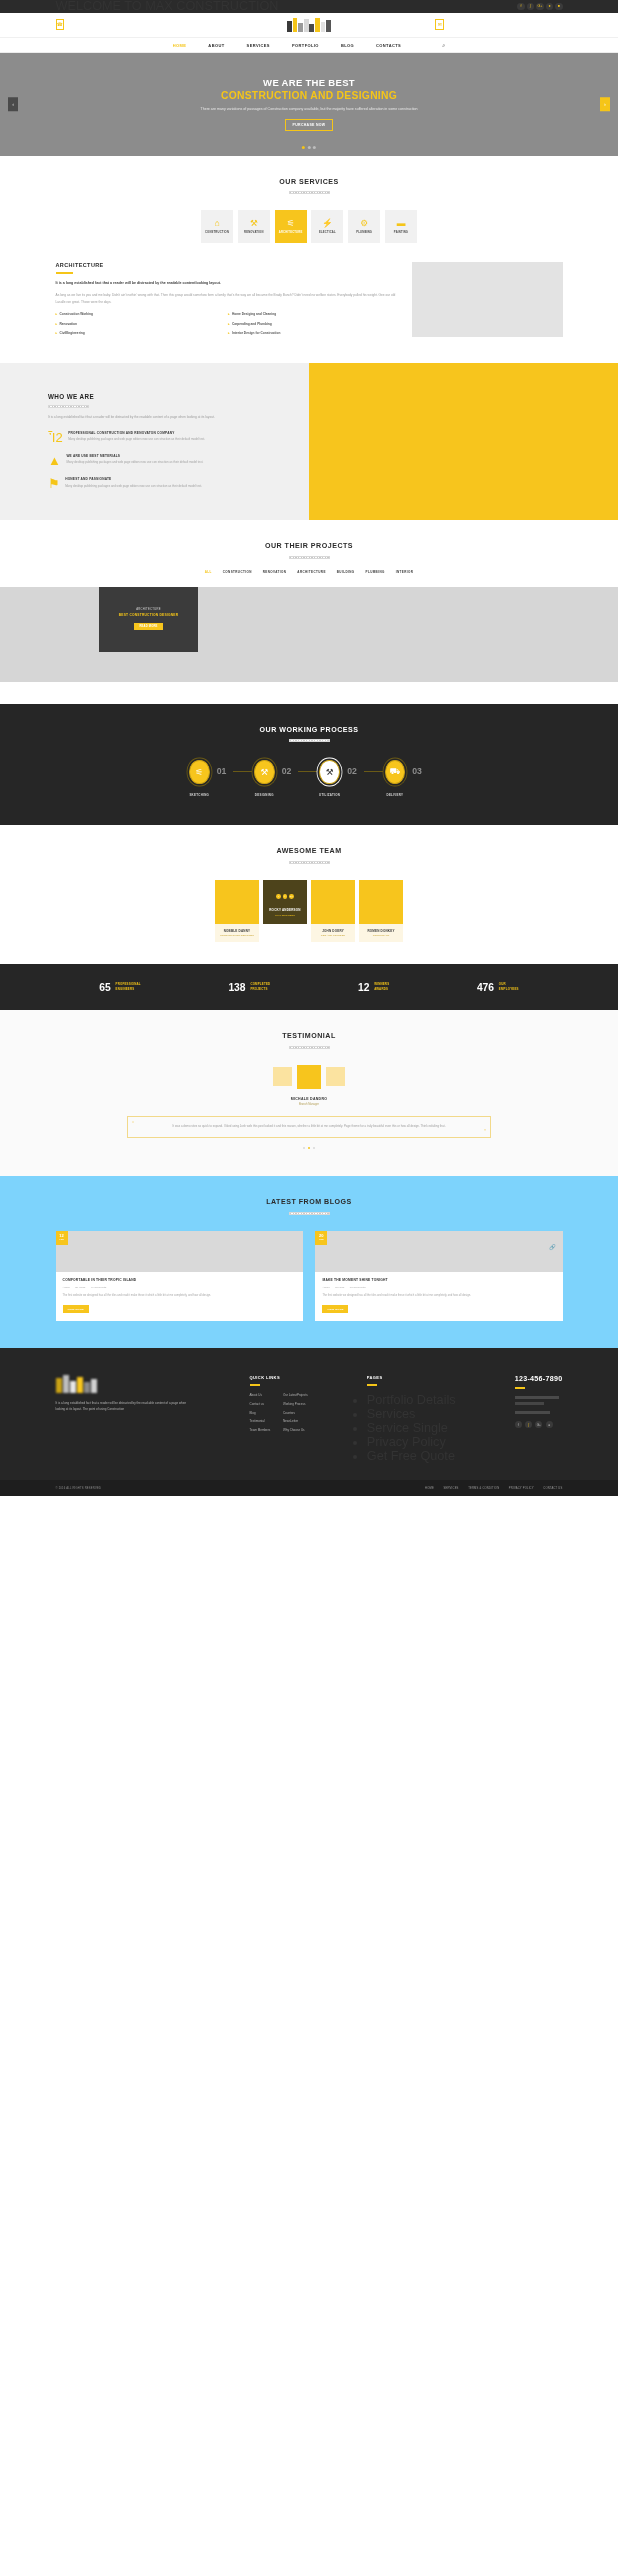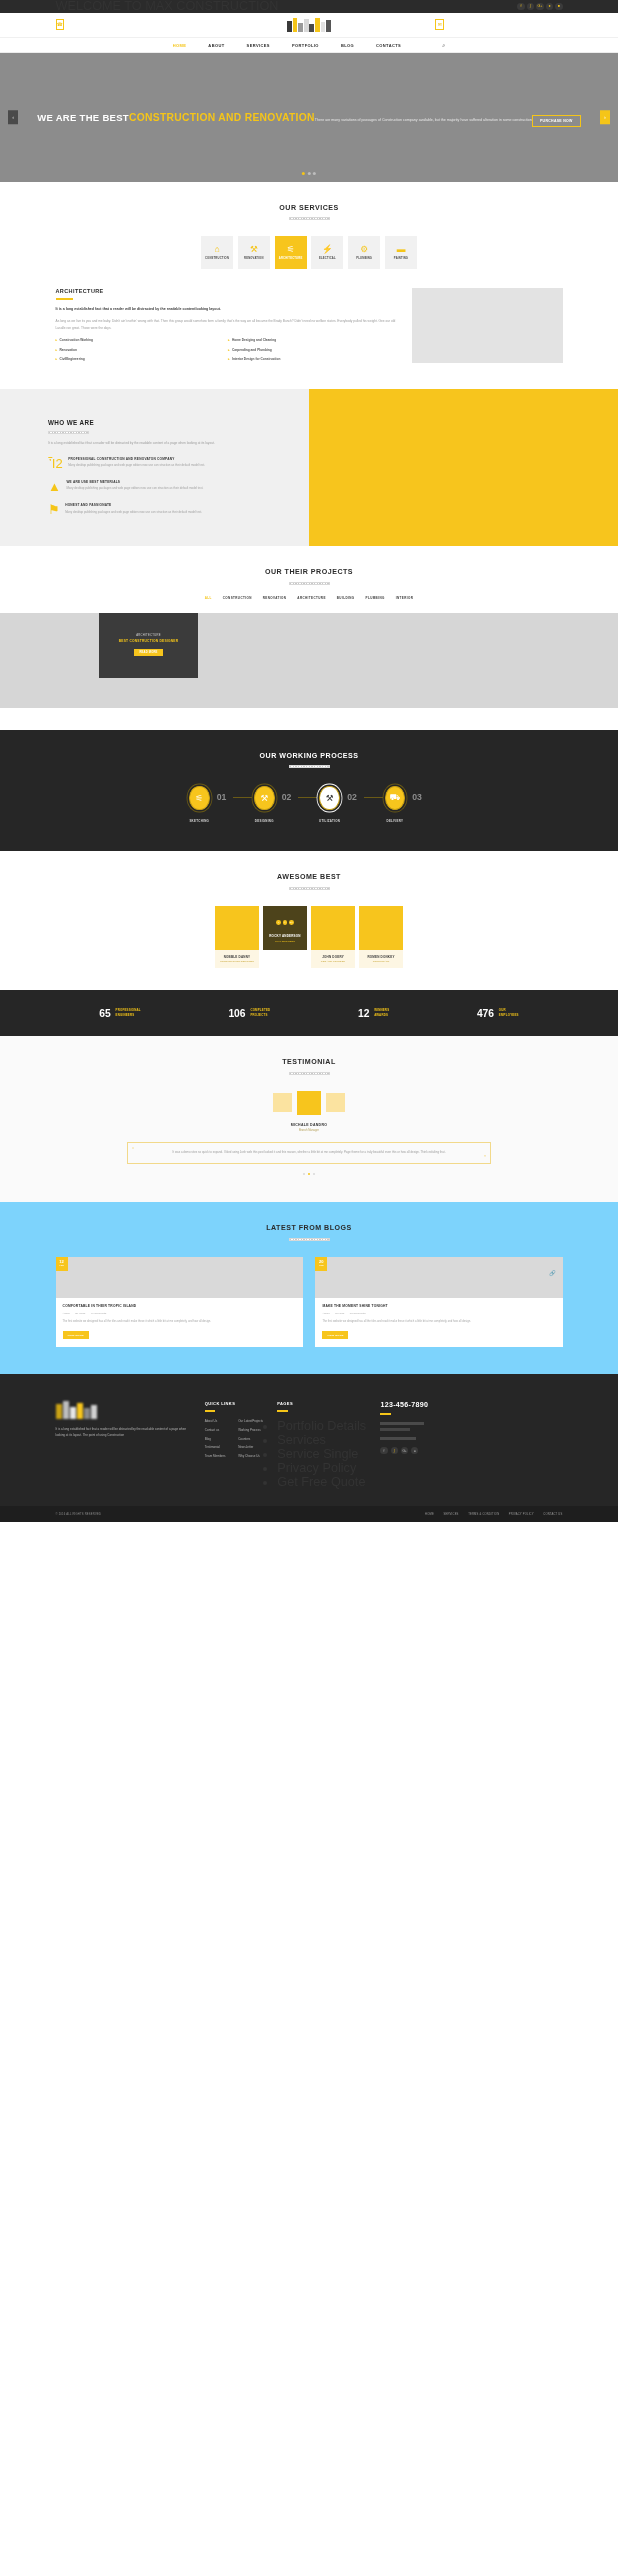--- a/index.html
+++ b/index.html
@@ -1,20 +1,20 @@
 <!DOCTYPE html>
 <html style="font-size:12.7px"><head>
 <meta charset="utf-8">
 <style>
   * { box-sizing: border-box; margin:0; padding:0; }
   body {
     width:618px; font-family:"Liberation Sans", sans-serif;
     background:#fff; color:#333; -webkit-font-smoothing:antialiased;
   }
-  .wrap { width:507px; margin:0 auto; }
+  .wrap { width:507px; margin:0 auto;justify-content:space-between; }
 
   
   .topbar { background:#2b2b2b; height:12.7px; display:flex; align-items:center; }
   .topbar .wrap { display:flex; justify-content:space-between; align-items:center; }
   .topbar .socials { display:flex; gap:2.4px; }
   .topbar .soc { width:7.1px; height:7.1px; border-radius:50%; background:#3b3b3b;
     display:flex; align-items:center; justify-content:center; font-size:3.6px; color:#f5c518; }
 
   
   .contactstrip { height:24px; background:#fff; display:flex; align-items:center; }
@@ -38,22 +38,22 @@
 
   
   .navbar { border-top:0.8px solid #f0f0f0; border-bottom:0.8px solid #ececec; height:16px; }
   .navbar .wrap { display:flex; align-items:center; justify-content:center; height:16px; gap:22px; }
   .navbar a { font-size:4px; font-weight:bold; letter-spacing:0.4px; color:#2b2b2b;
     text-decoration:none; }
   .navbar a.active { color:#f5c518; }
   .navbar .searchicon { font-size:5.5px; color:#3a3a3a; margin-left:19px; }
 
   
-  .hero { height:129px; background:#8c8c8c; position:relative;
-    display:flex; align-items:center; justify-content:center; flex-direction:row; }
+  .hero { height:103px; background:#8c8c8c; position:relative;
+    display:flex; align-items:center; justify-content:center; flex-direction:column; }
   .hero h1 { color:#fff; font-size:9.5px; letter-spacing:0.3px; font-weight:bold; }
   .hero h2 { color:#f5c518; font-size:10.3px; letter-spacing:0.3px; font-weight:bold; margin-top:1.6px; }
   .hero p { color:#e8e8e8; font-size:3.6px; margin-top:5.5px; max-width:341px; text-align:center; }
   .hero .btn { margin-top:8px; border:0.8px solid #f5c518; color:#fff; font-size:3.5px;
     padding:3.2px 7.1px; font-weight:bold; letter-spacing:0.3px; }
   .arrow { position:absolute; top:50%; transform:translateY(-50%); width:10.3px; height:13.5px;
     display:flex; align-items:center; justify-content:center; font-size:5.5px; }
   .arrow.l { left:8px; background:#4a4a4a; color:#ddd; }
   .arrow.r { right:8px; background:#f5c518; color:#fff; }
   .dots { position:absolute; bottom:6.3px; left:50%; transform:translateX(-50%); display:flex; gap:2.4px; }
@@ -266,21 +266,21 @@
     <a href="#">BLOG</a>
     <a href="#">CONTACTS</a>
     <span class="searchicon">⌕</span>
   </div>
 </div>
 
 <div class="hero">
   <div class="arrow l">‹</div>
   <div class="arrow r">›</div>
   <h1>WE ARE THE BEST</h1>
-  <h2>CONSTRUCTION AND RENOVATION</h2>
+  <h2>CONSTRUCTION AND DESIGNING</h2>
   <p>There are many variations of passages of Construction company available, but the majority have suffered alteration in some construction</p>
   <div class="btn">PURCHASE NOW</div>
   <div class="dots">
     <i class="on"></i>
     <i></i>
     <i></i>
   </div>
 </div>
 
 <div class="sect">
@@ -410,21 +410,21 @@
     <div class="connector"></div>
     <div class="step">
       <div class="circ">⛟</div>
       <div class="cap">DELIVERY</div>
     </div>
     <div class="num">03</div>
   </div>
 </div>
 
 <div class="sect">
-  <div class="stitle">AWESOME BEST</div>
+  <div class="stitle">AWESOME TEAM</div>
   <div class="sbar"></div>
   <div class="team-row">
     <div class="tcard">
       <div class="tphoto"></div>
       <div class="tmeta">
         <div class="n">NOBBLE DANNY</div>
         <div class="r">CONSTRUCTION DESIGNER</div>
       </div>
     </div>
     <div class="tcard dark">
@@ -459,21 +459,21 @@
 </div>
 
 <div class="counters">
   <div class="wrap">
     <div class="cnt">
       <span class="v">65</span>
       <span class="l" style="white-space:pre-line">PROFESSIONAL
 ENGINEERS</span>
     </div>
     <div class="cnt">
-      <span class="v">106</span>
+      <span class="v">138</span>
       <span class="l" style="white-space:pre-line">COMPLETED
 PROJECTS</span>
     </div>
     <div class="cnt">
       <span class="v">12</span>
       <span class="l" style="white-space:pre-line">WINNERS
 AWARDS</span>
     </div>
     <div class="cnt">
       <span class="v">476</span>

